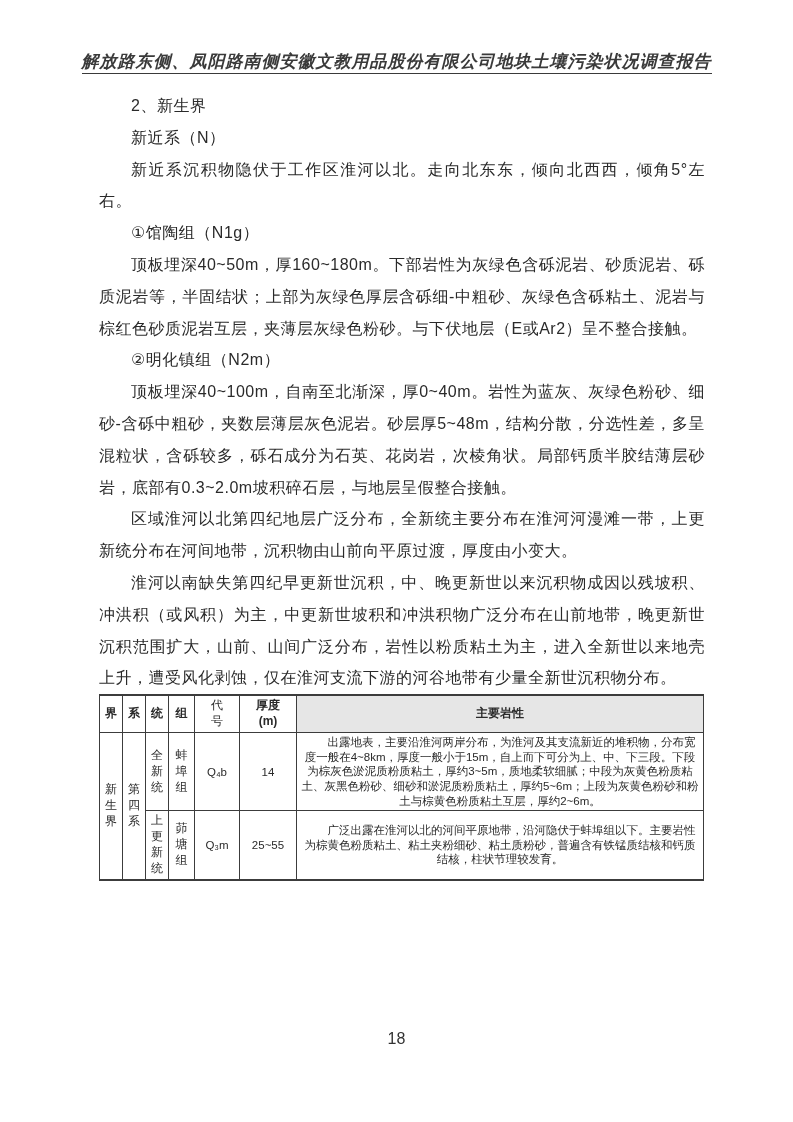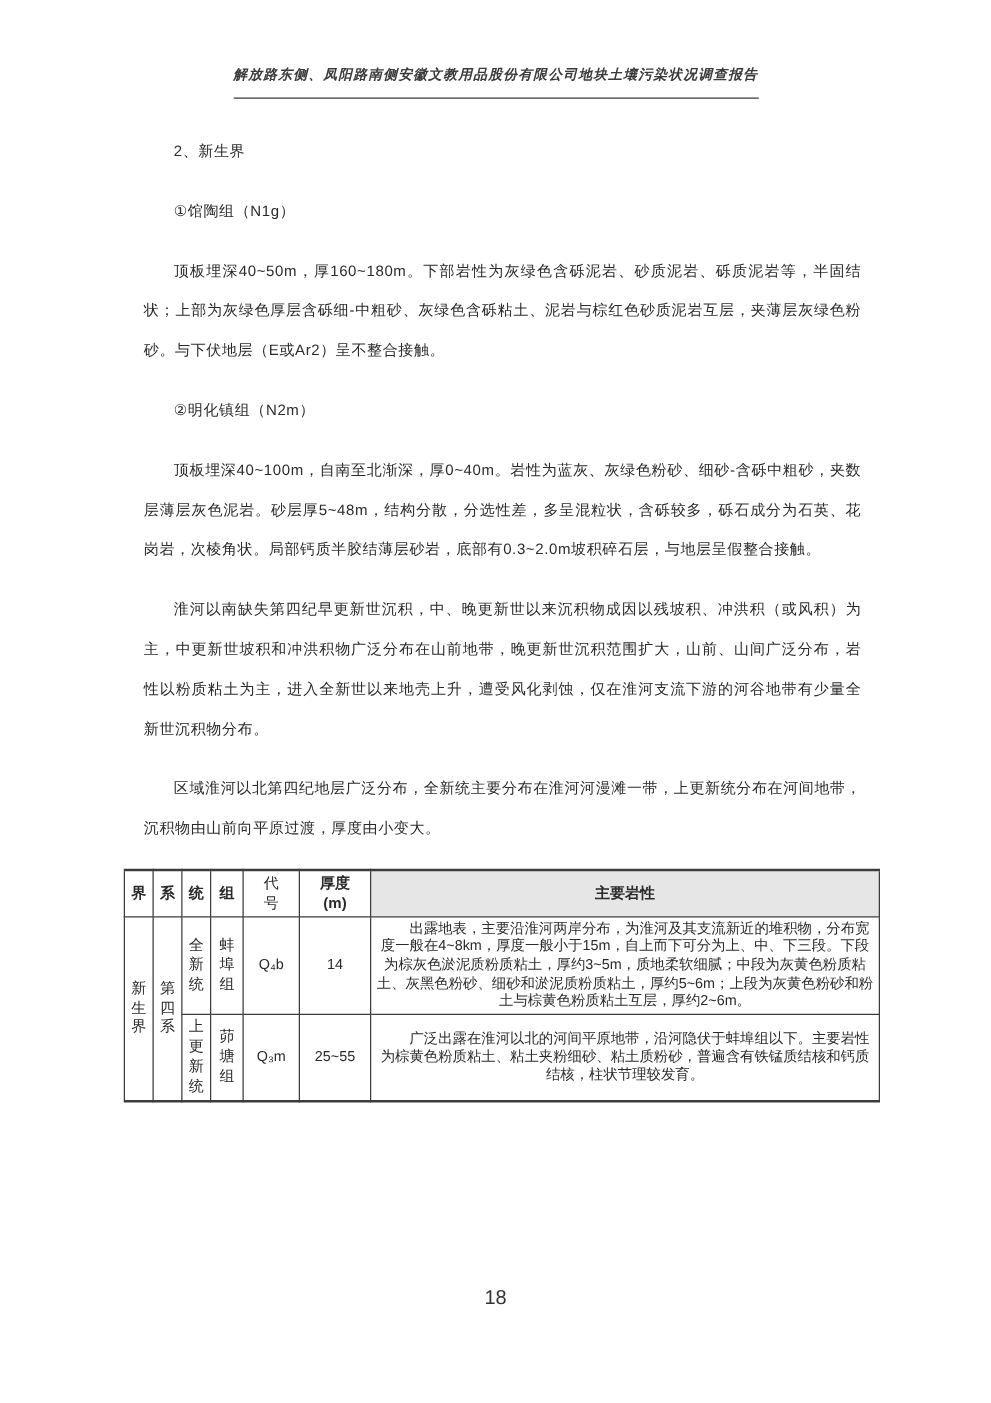--- a/index.html
+++ b/index.html
@@ -19,38 +19,38 @@
   
   .doc-header {
     position: absolute;
     top: 50px;
     left: 60px;
     right: 60px;
     text-align: center;
   }
   .doc-header .title {
     display: inline-block;
-    font-size: 11px;
+    font-size: 17px;
     font-style: italic;
     font-weight: bold;
     letter-spacing: 1px;
     color: #3a3a3a;
     border-bottom: 1.5px solid #3a3a3a;
-    padding-bottom: 11px;
+    padding-bottom: 0;
   }
   
   .content {
     position: absolute;
     top: 90px;
     left: 99px;
     width: 606px;
   }
   .content p {
-    margin: 16px;
-    font-size: 12px;
+    margin: 0;
+    font-size: 16px;
     line-height: 31.8px;
     text-align: justify;
     text-indent: 2em;
     color: #2a2a2a;
     letter-spacing: 0.5px;
   }
   
   .table-title {
     margin: 4px 0 3px 0;
     text-align: center;
@@ -112,26 +112,28 @@
 <body>
 
 <div class="page">
 
   <div class="doc-header">
     <span class="title">解放路东侧、凤阳路南侧安徽文教用品股份有限公司地块土壤污染状况调查报告</span>
   </div>
 
   <div class="content">
     <p>2、新生界</p>
+    <p>新近系（N）</p>
+    <p>新近系沉积物隐伏于工作区淮河以北。走向北东东，倾向北西西，倾角5°左右。</p>
     <p>①馆陶组（N1g）</p>
     <p>顶板埋深40~50m，厚160~180m。下部岩性为灰绿色含砾泥岩、砂质泥岩、砾质泥岩等，半固结状；上部为灰绿色厚层含砾细-中粗砂、灰绿色含砾粘土、泥岩与棕红色砂质泥岩互层，夹薄层灰绿色粉砂。与下伏地层（E或Ar2）呈不整合接触。</p>
     <p>②明化镇组（N2m）</p>
     <p>顶板埋深40~100m，自南至北渐深，厚0~40m。岩性为蓝灰、灰绿色粉砂、细砂-含砾中粗砂，夹数层薄层灰色泥岩。砂层厚5~48m，结构分散，分选性差，多呈混粒状，含砾较多，砾石成分为石英、花岗岩，次棱角状。局部钙质半胶结薄层砂岩，底部有0.3~2.0m坡积碎石层，与地层呈假整合接触。</p>
+    <p>区域淮河以北第四纪地层广泛分布，全新统主要分布在淮河河漫滩一带，上更新统分布在河间地带，沉积物由山前向平原过渡，厚度由小变大。</p>
     <p>淮河以南缺失第四纪早更新世沉积，中、晚更新世以来沉积物成因以残坡积、冲洪积（或风积）为主，中更新世坡积和冲洪积物广泛分布在山前地带，晚更新世沉积范围扩大，山前、山间广泛分布，岩性以粉质粘土为主，进入全新世以来地壳上升，遭受风化剥蚀，仅在淮河支流下游的河谷地带有少量全新世沉积物分布。</p>
-    <p>区域淮河以北第四纪地层广泛分布，全新统主要分布在淮河河漫滩一带，上更新统分布在河间地带，沉积物由山前向平原过渡，厚度由小变大。</p>
 
 
     <table class="geo">
       <colgroup>
         <col style="width:23px">
         <col style="width:23px">
         <col style="width:23px">
         <col style="width:26px">
         <col style="width:45px">
         <col style="width:57px">

